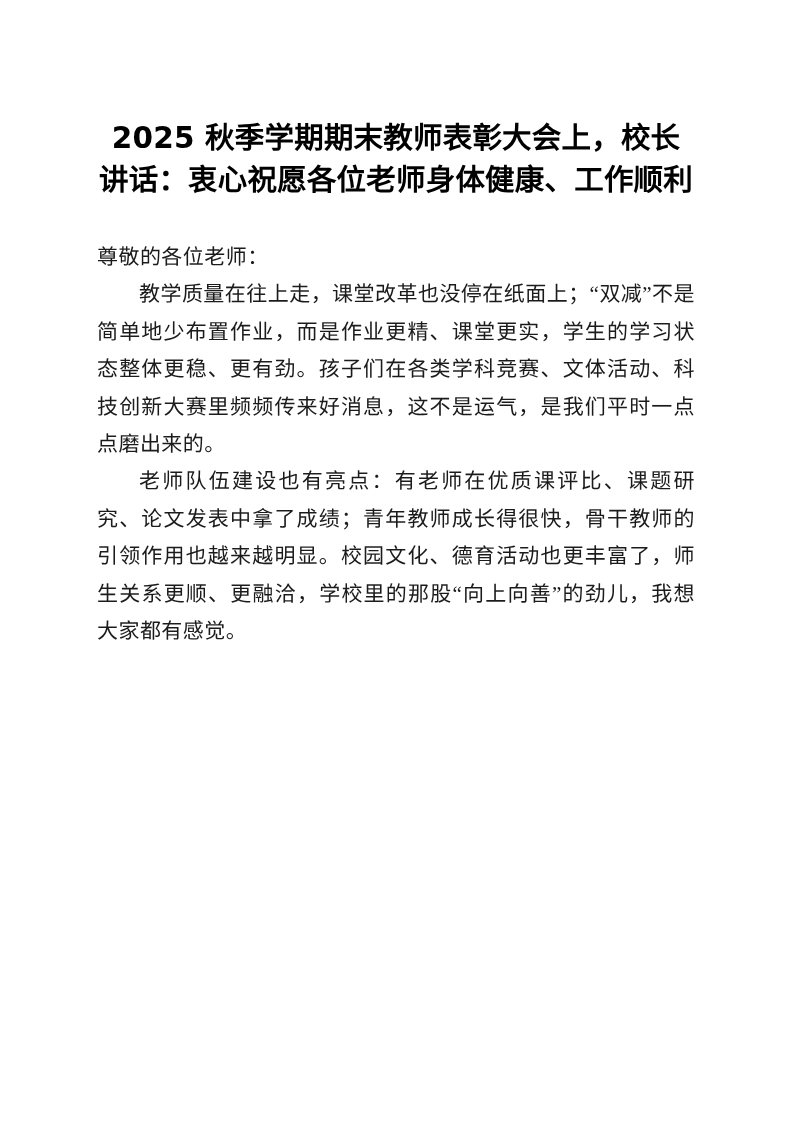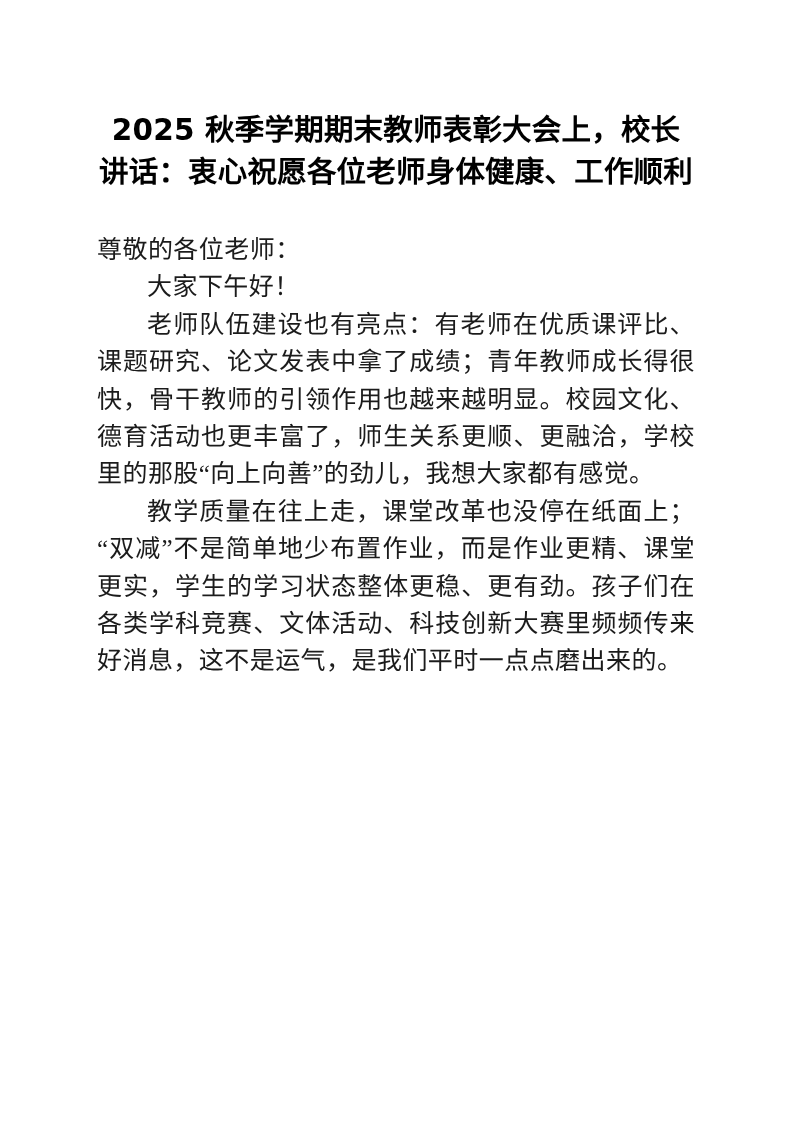--- a/index.html
+++ b/index.html
@@ -6,21 +6,21 @@
     margin: 0;
     padding: 0;
     background: #ffffff;
   }
 
   .page {
     position: relative;
     width: 793px;
     height: 848px;
     background: #ffffff;
-    margin: 4px auto;
+    margin: 12px auto;
     overflow: hidden;
     box-sizing: border-box;
     font-family: "Liberation Serif", "DejaVu Serif", serif;
     color: #000000;
   }
 
   
   .content {
     position: absolute;
     left: 97px;
@@ -44,21 +44,21 @@
 
   
   .body-text {
     margin: 0;
     padding-top: 38px;
   }
 
   .para {
     margin: 0;
     font-family: "Liberation Serif", "DejaVu Serif", serif;
-    font-size: 25px;
+    font-size: 21px;
     line-height: 37.4px;
     text-align: justify;
     text-justify: inter-character;
     letter-spacing: 0.45px;
     color: #1b1b1b;
     word-break: break-all;
   }
 
   .para.indent {
     text-indent: 2em;
@@ -92,27 +92,26 @@
 <div class="page">
 
   <div class="content">
 
     <h1 class="doc-title">2025 秋季学期期末教师表彰大会上，校长讲话：衷心祝愿各位老师身体健康、工作顺利</h1>
 
     <div class="body-text">
 
       <p class="para flush">尊敬的各位老师：</p>
 
-      <p class="para indent">大家下午好！</p>
 
 
 
+      <p class="para indent">教学质量在往上走，课堂改革也没停在纸面上；“双减”不是简单地少布置作业，而是作业更精、课堂更实，学生的学习状态整体更稳、更有劲。孩子们在各类学科竞赛、文体活动、科技创新大赛里频频传来好消息，这不是运气，是我们平时一点点磨出来的。</p>
+
       <p class="para indent">老师队伍建设也有亮点：有老师在优质课评比、课题研究、论文发表中拿了成绩；青年教师成长得很快，骨干教师的引领作用也越来越明显。校园文化、德育活动也更丰富了，师生关系更顺、更融洽，学校里的那股“向上向善”的劲儿，我想大家都有感觉。</p>
-
-      <p class="para indent">教学质量在往上走，课堂改革也没停在纸面上；“双减”不是简单地少布置作业，而是作业更精、课堂更实，学生的学习状态整体更稳、更有劲。孩子们在各类学科竞赛、文体活动、科技创新大赛里频频传来好消息，这不是运气，是我们平时一点点磨出来的。</p>
 
 
     </div>
   </div>
 
   <div class="page-footer">— 1 —</div>
 
 </div>
 
 </body></html>

